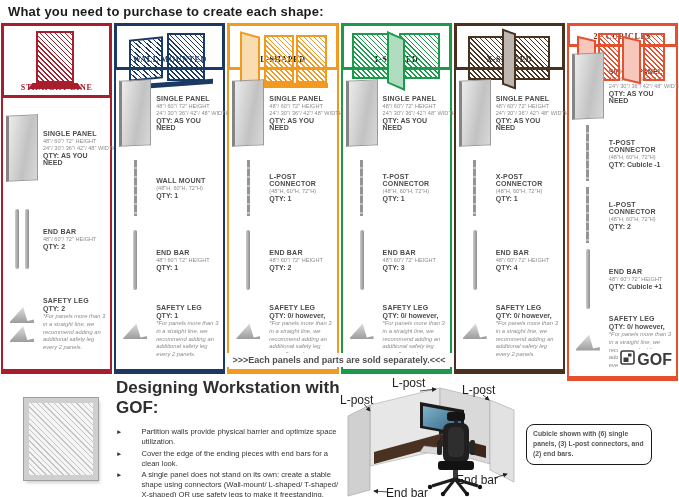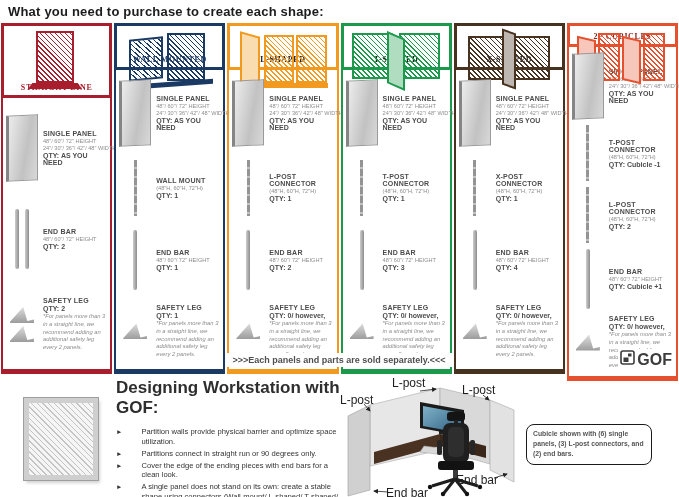--- a/index.html
+++ b/index.html
@@ -431,24 +431,20 @@
 
     <div class="design">
       <div class="design-h">Designing Workstation with GOF:</div>
       <div id="bullets">
           <div class="bullet">
             <div class="arr">►</div>
             <div>Partition walls provide physical barrier and optimize space utilization.</div>
           </div>
           <div class="bullet">
             <div class="arr">►</div>
-            <div>Partitions connect in straight run or 90 degrees only.</div>
-          </div>
-          <div class="bullet">
-            <div class="arr">►</div>
             <div>Cover the edge of the ending pieces with end bars for a clean look.</div>
           </div>
           <div class="bullet">
             <div class="arr">►</div>
             <div>A single panel does not stand on its own: create a stable shape using connectors (Wall-mount/ L-shaped/ T-shaped/ X-shaped) OR use safety legs to make it freestanding.</div>
           </div>
         </div>
     </div>
 
     <div class="cubicle">

